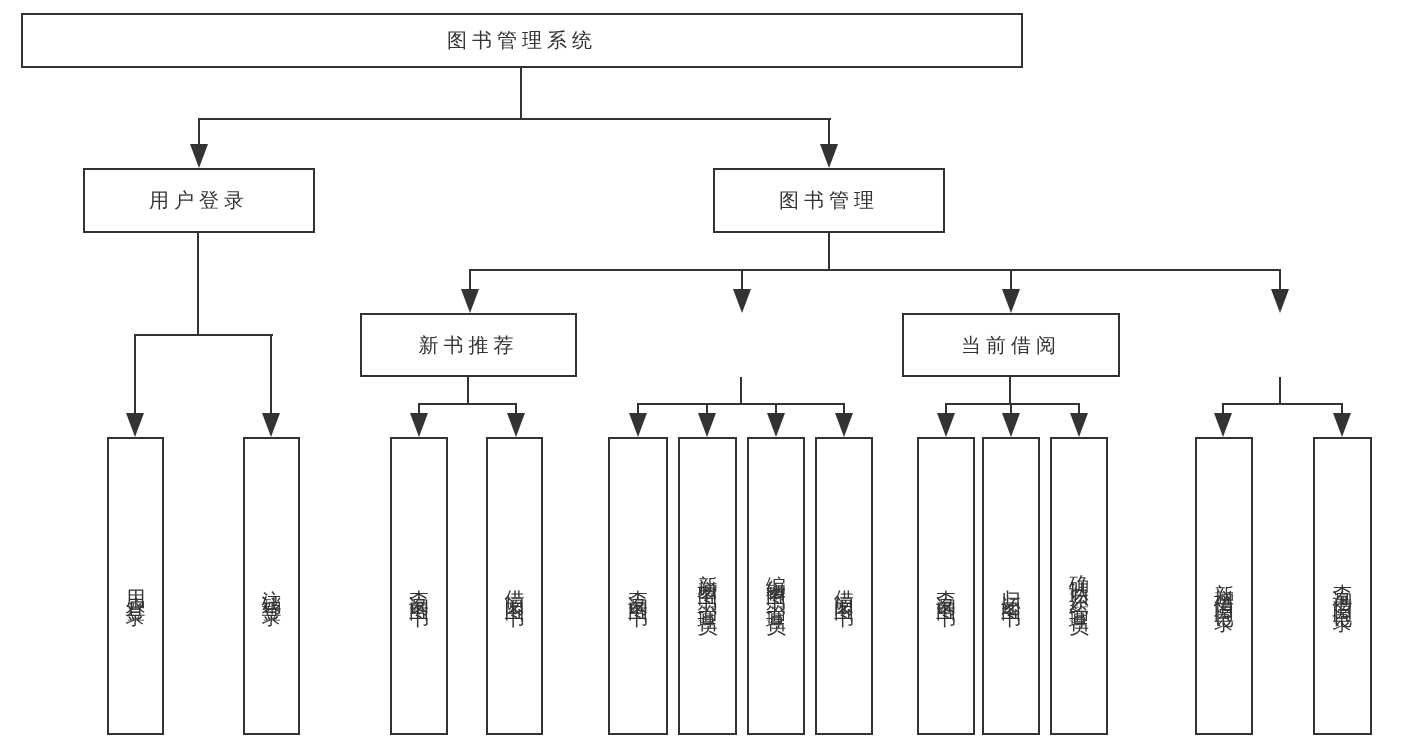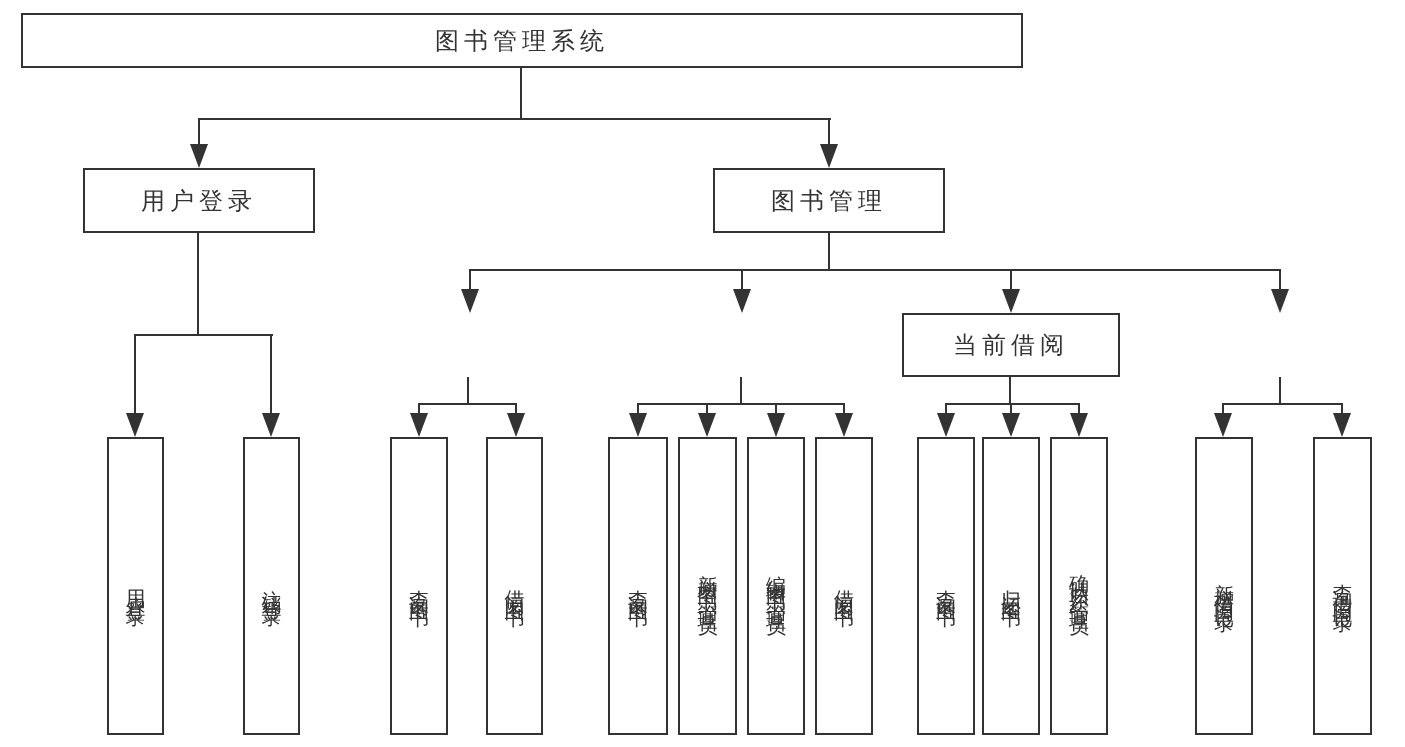--- a/index.html
+++ b/index.html
@@ -8,21 +8,21 @@
   html,body{margin:0;padding:0;background:var(--background);}
   .canvas{
     position:relative;width:1405px;height:747px;background:var(--background);
     font-family:"Liberation Sans","DejaVu Sans",sans-serif;color:var(--text);
     overflow:hidden;
   }
   .box{
     position:absolute;box-sizing:border-box;border:2px solid var(--line);
     background:#fff;display:flex;align-items:center;justify-content:center;
   }
-  .hlabel{font-size:24px;letter-spacing:5px;white-space:nowrap;color:var(--text);}
+  .hlabel{font-size:20px;letter-spacing:5px;white-space:nowrap;color:var(--text);}
   .vtext{
     writing-mode:vertical-rl;text-orientation:mixed;font-size:20px;
     letter-spacing:6px;line-height:1.15;color:var(--text);
   }
   .vl{position:absolute;width:2px;background:var(--line);}
   .hl{position:absolute;height:2px;background:var(--line);}
   .ah{
     position:absolute;width:0;height:0;
     border-left:9px solid transparent;border-right:9px solid transparent;
     border-top:24px solid var(--line);
@@ -73,20 +73,23 @@
   <div class="hl" style="left:469px;top:269px;width:812px"></div>
   <div class="vl" style="left:469px;top:269px;height:22px"></div>
   <div class="ah" style="left:461px;top:289px"></div>
   <div class="vl" style="left:741px;top:269px;height:22px"></div>
   <div class="ah" style="left:733px;top:289px"></div>
   <div class="vl" style="left:1010px;top:269px;height:22px"></div>
   <div class="ah" style="left:1002px;top:289px"></div>
   <div class="vl" style="left:1279px;top:269px;height:22px"></div>
   <div class="ah" style="left:1271px;top:289px"></div>
 
+  <div class="box" style="left:360px;top:313px;width:217px;height:64px">
+    <span class="hlabel">新书推荐</span>
+  </div>
   <div class="box" style="left:902px;top:313px;width:218px;height:64px">
     <span class="hlabel">当前借阅</span>
   </div>
 
   <div class="vl" style="left:467px;top:377px;height:28px"></div>
   <div class="hl" style="left:418px;top:403px;width:99px"></div>
   <div class="vl" style="left:418px;top:403px;height:12px"></div>
   <div class="ah" style="left:410px;top:413px"></div>
   <div class="vl" style="left:515px;top:403px;height:12px"></div>
   <div class="ah" style="left:507px;top:413px"></div>

